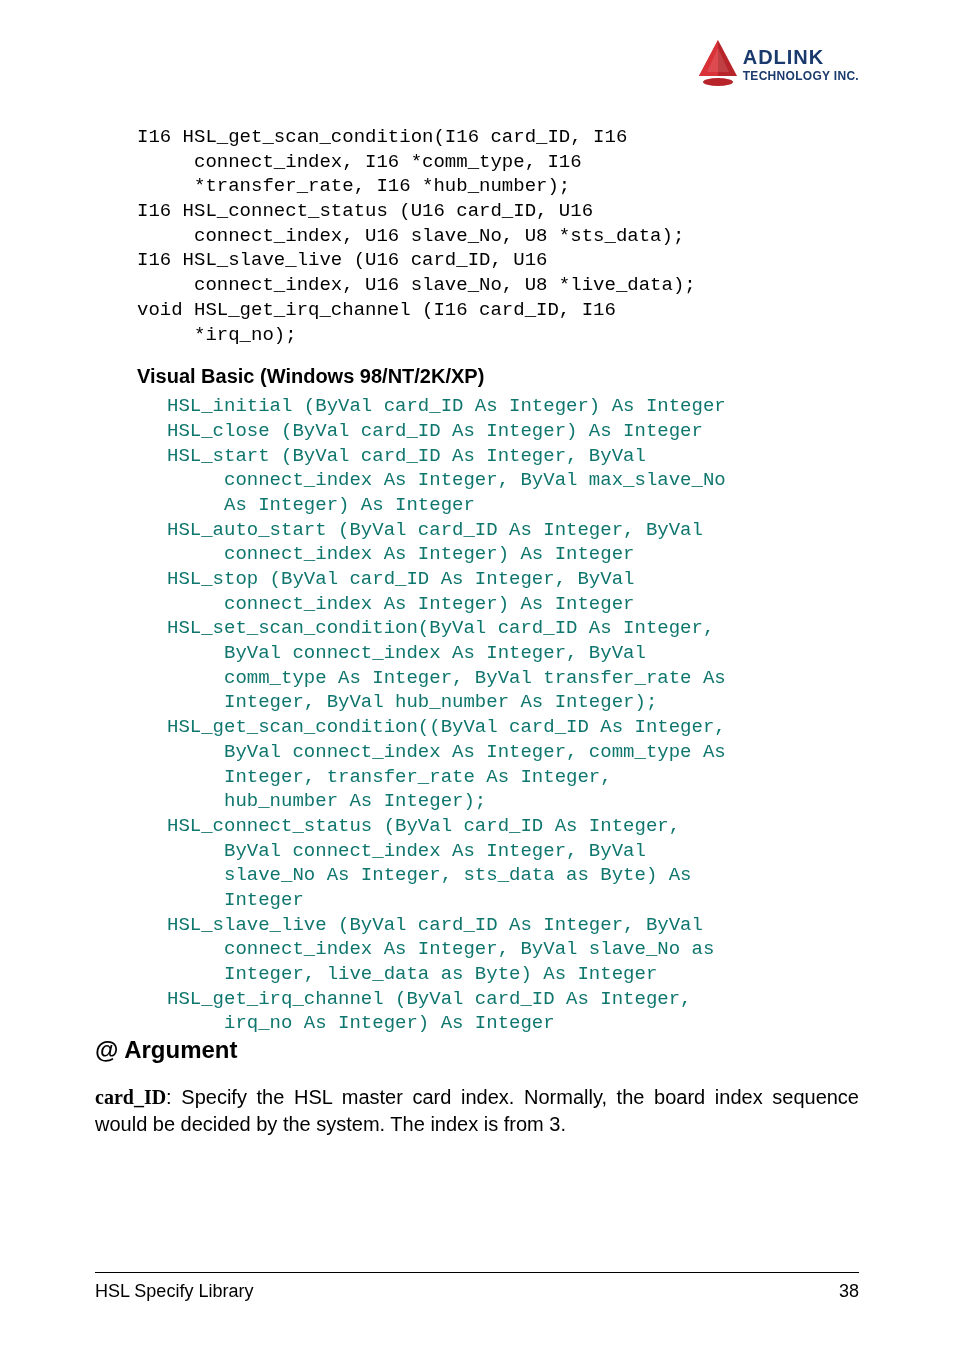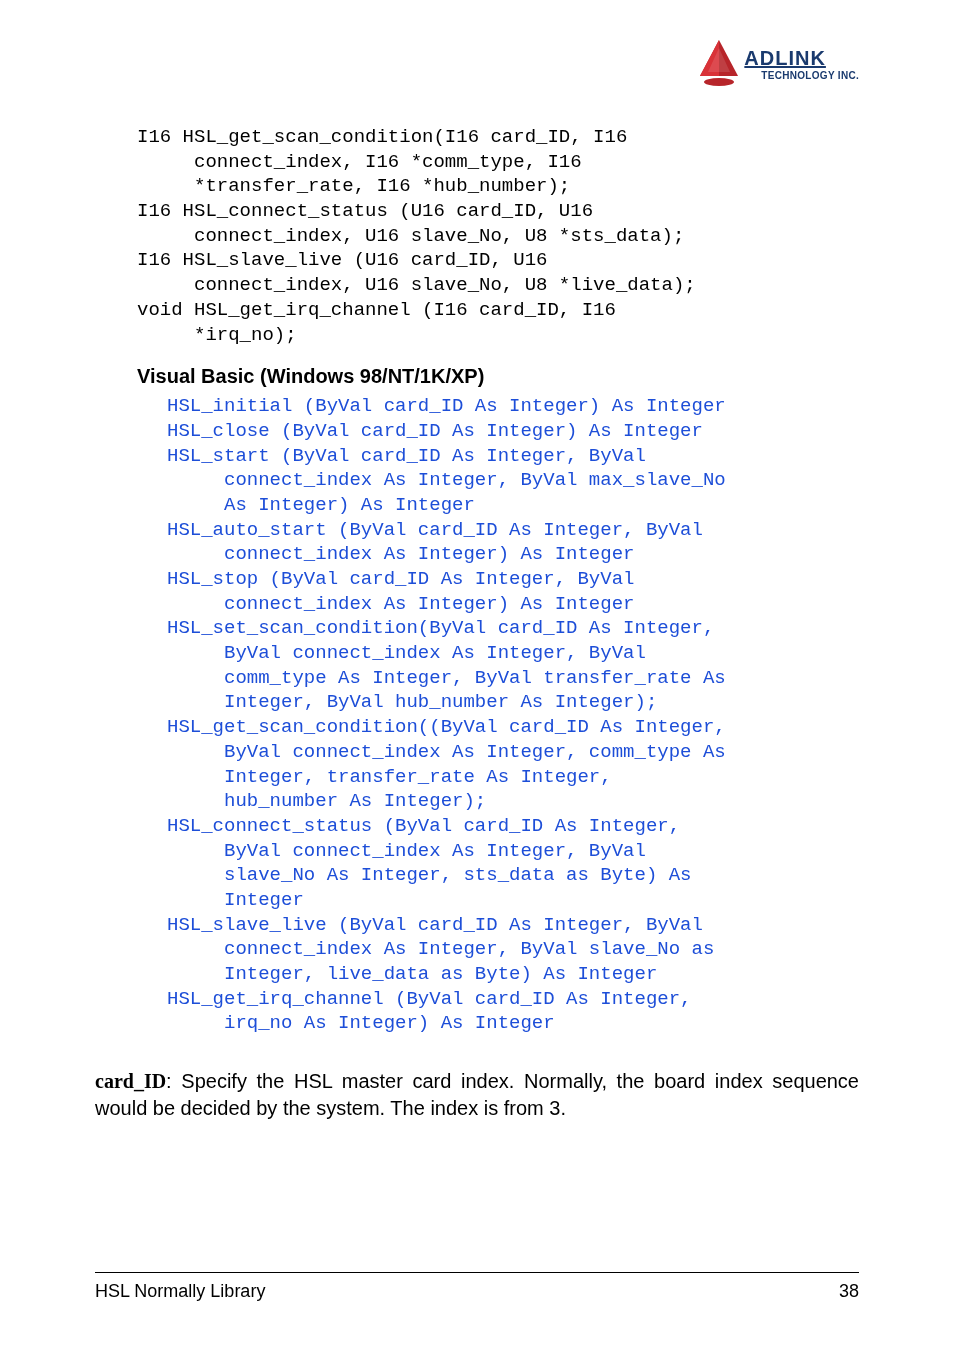--- a/index.html
+++ b/index.html
@@ -24,27 +24,25 @@
       gap: 4px;
     }
     .logo-text {
       font-family: Arial, sans-serif;
       font-weight: bold;
     }
     .logo-main {
       font-size: 20px;
       color: #1a3a6e;
       letter-spacing: 1px;
-      text-decoration: underline;
     }
     .logo-sub {
-      font-size: 10px;
+      font-size: 12px;
       color: #1a3a6e;
       letter-spacing: 0.3px;
-      margin-left: 17px;
     }
     .content {
       margin-top: 85px;
     }
     .code-block-1 {
       font-family: "Courier New", Courier, monospace;
       font-size: 19px;
       line-height: 1.3;
       margin-left: 42px;
       white-space: pre;
@@ -58,22 +56,21 @@
       margin-bottom: 6px;
       margin-left: 42px;
       color: #000;
     }
     .code-block-2 {
       font-family: "Courier New", Courier, monospace;
       font-size: 19px;
       line-height: 1.3;
       margin-left: 72px;
       white-space: pre;
-      color: #1d4ed8;
-      margin-bottom: 32px;
+      color: #0f766e;
     }
     .argument-heading {
       font-family: Arial, Helvetica, sans-serif;
       font-size: 24px;
       font-weight: bold;
       margin-left: 0px;
       margin-bottom: 20px;
       color: #000;
     }
     .argument-body {
@@ -121,21 +118,21 @@
   <div class="code-block-1">I16 HSL_get_scan_condition(I16 card_ID, I16
      connect_index, I16 *comm_type, I16
      *transfer_rate, I16 *hub_number);
 I16 HSL_connect_status (U16 card_ID, U16
      connect_index, U16 slave_No, U8 *sts_data);
 I16 HSL_slave_live (U16 card_ID, U16
      connect_index, U16 slave_No, U8 *live_data);
 void HSL_get_irq_channel (I16 card_ID, I16
      *irq_no);</div>
 
-  <div class="section-heading">Visual Basic (Windows 98/NT/1K/XP)</div>
+  <div class="section-heading">Visual Basic (Windows 98/NT/2K/XP)</div>
 
   <div class="code-block-2">HSL_initial (ByVal card_ID As Integer) As Integer
 HSL_close (ByVal card_ID As Integer) As Integer
 HSL_start (ByVal card_ID As Integer, ByVal
      connect_index As Integer, ByVal max_slave_No
      As Integer) As Integer
 HSL_auto_start (ByVal card_ID As Integer, ByVal
      connect_index As Integer) As Integer
 HSL_stop (ByVal card_ID As Integer, ByVal
      connect_index As Integer) As Integer
@@ -150,23 +147,24 @@
 HSL_connect_status (ByVal card_ID As Integer,
      ByVal connect_index As Integer, ByVal
      slave_No As Integer, sts_data as Byte) As
      Integer
 HSL_slave_live (ByVal card_ID As Integer, ByVal
      connect_index As Integer, ByVal slave_No as
      Integer, live_data as Byte) As Integer
 HSL_get_irq_channel (ByVal card_ID As Integer,
      irq_no As Integer) As Integer</div>
 
+  <div class="argument-heading">@ Argument</div>
 
   <div class="argument-body">
     <span class="mono-bold">card_ID</span><span>: Specify the HSL master card index. Normally, the board index sequence would be decided by the system. The index is from 3.</span>
   </div>
 
 </div>
 
 <div class="footer">
-  <span>HSL Normally Library</span>
+  <span>HSL Specify Library</span>
   <span>38</span>
 </div>
 
 </body></html>

